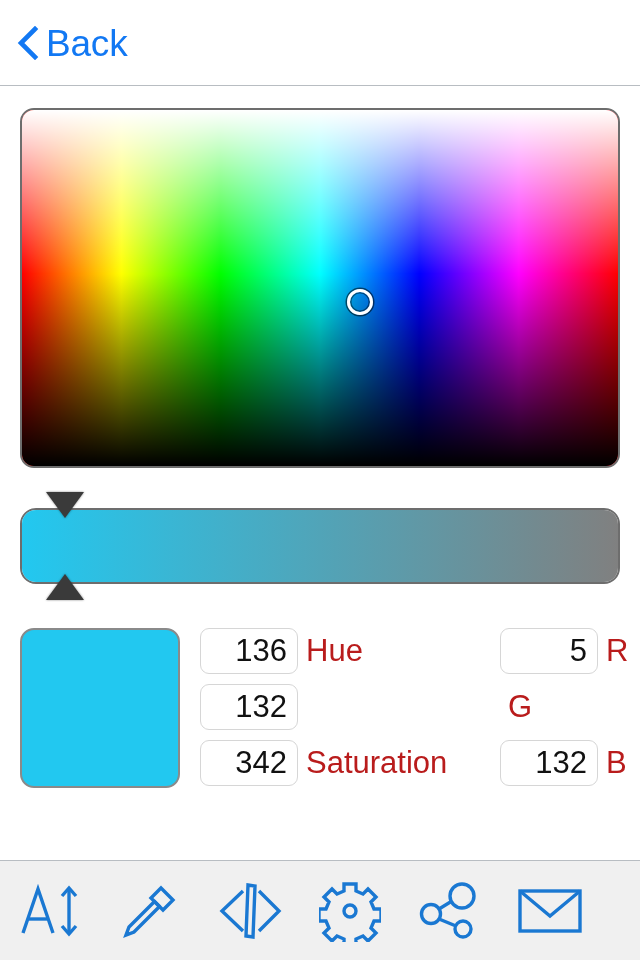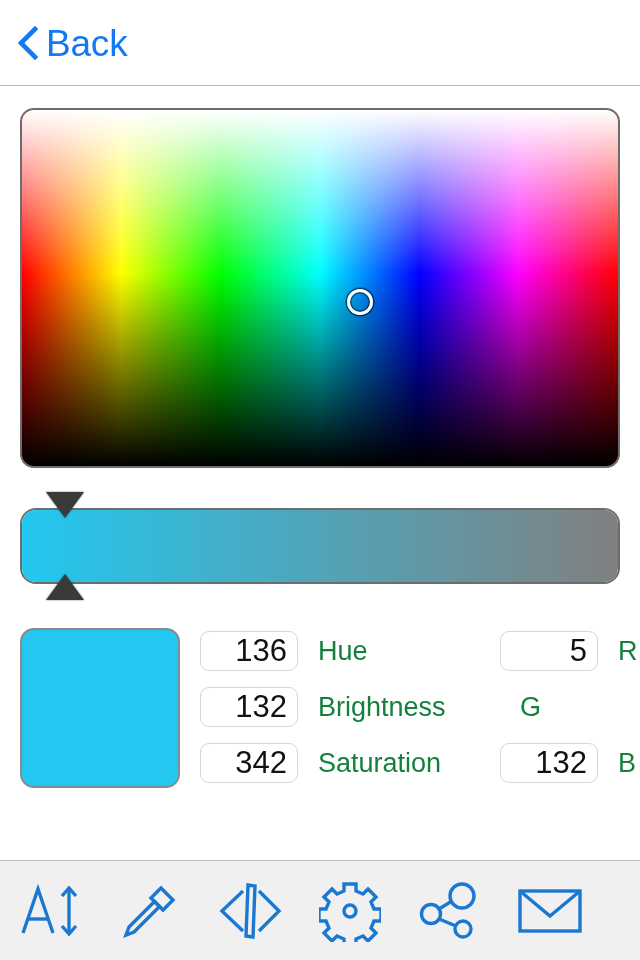--- a/index.html
+++ b/index.html
@@ -145,38 +145,38 @@
   #column-hsb { left: 200px; }
   #column-rgb { left: 500px; }
 
   .value-row {
     display: flex;
     align-items: center;
     height: 46px;
   }
   .value-input {
     width: 98px;
-    height: 40px;
+    height: 46px;
     border: 1px solid #d6d6d6;
     border-radius: 9px;
     background: #ffffff;
     box-sizing: border-box;
     display: flex;
     align-items: center;
     justify-content: flex-end;
     padding-right: 10px;
     font-size: 31px;
     color: #111111;
     cursor: text;
     flex: none;
   }
   .value-label {
-    margin-left: 20px;
-    font-size: 27px;
-    color: #15803d;
+    margin-left: 8px;
+    font-size: 31px;
+    color: #b91c1c;
     white-space: nowrap;
   }
 
   
   #toolbar {
     position: absolute;
     left: 0; top: 860px;
     width: 640px; height: 100px;
     background: #f0f0f0;
     border-top: 1px solid #b8bdc2;
@@ -225,21 +225,20 @@
 
   <div id="color-swatch" style="background: rgb(34, 200, 240);"></div>
 
   <div id="column-hsb" class="value-column">
     <div class="value-row">
       <div class="value-input">136</div>
       <div class="value-label">Hue</div>
     </div>
     <div class="value-row">
       <div class="value-input">132</div>
-      <div class="value-label">Brightness</div>
     </div>
     <div class="value-row">
       <div class="value-input">342</div>
       <div class="value-label">Saturation</div>
     </div>
   </div>
 
   <div id="column-rgb" class="value-column">
     <div class="value-row">
       <div class="value-input">5</div>

